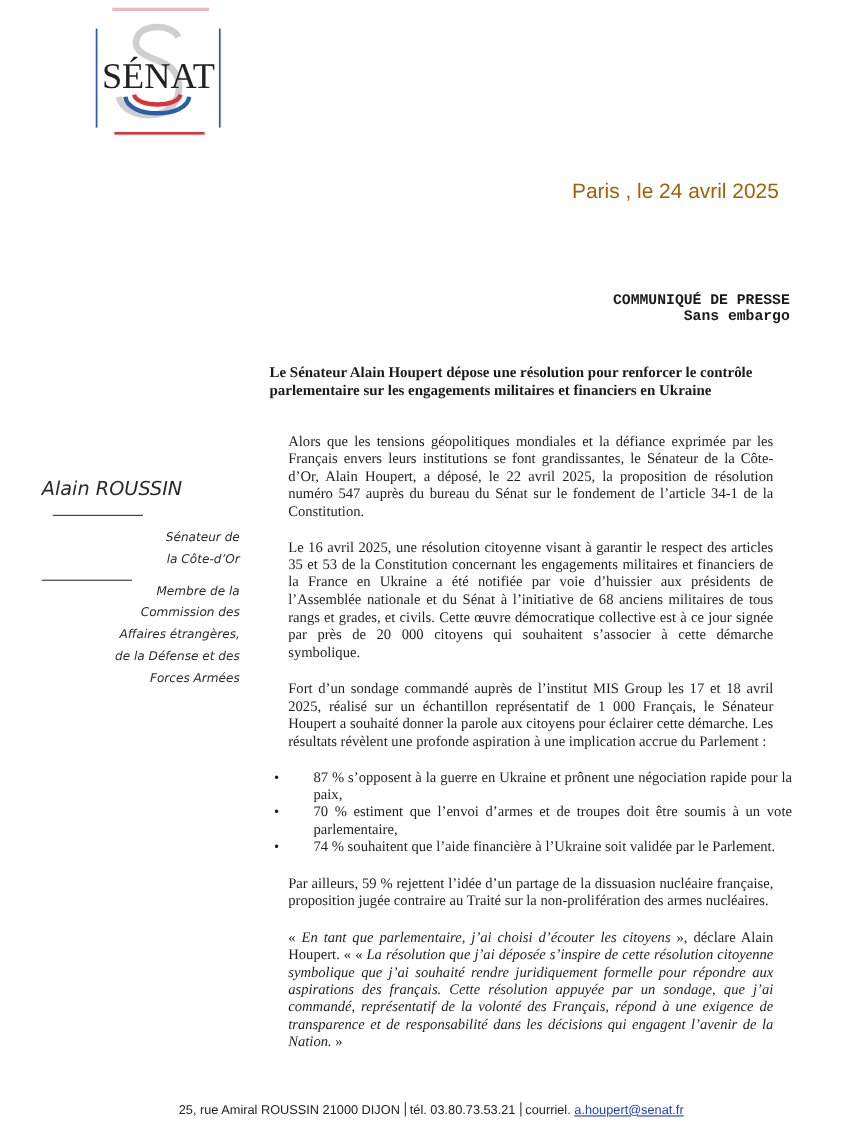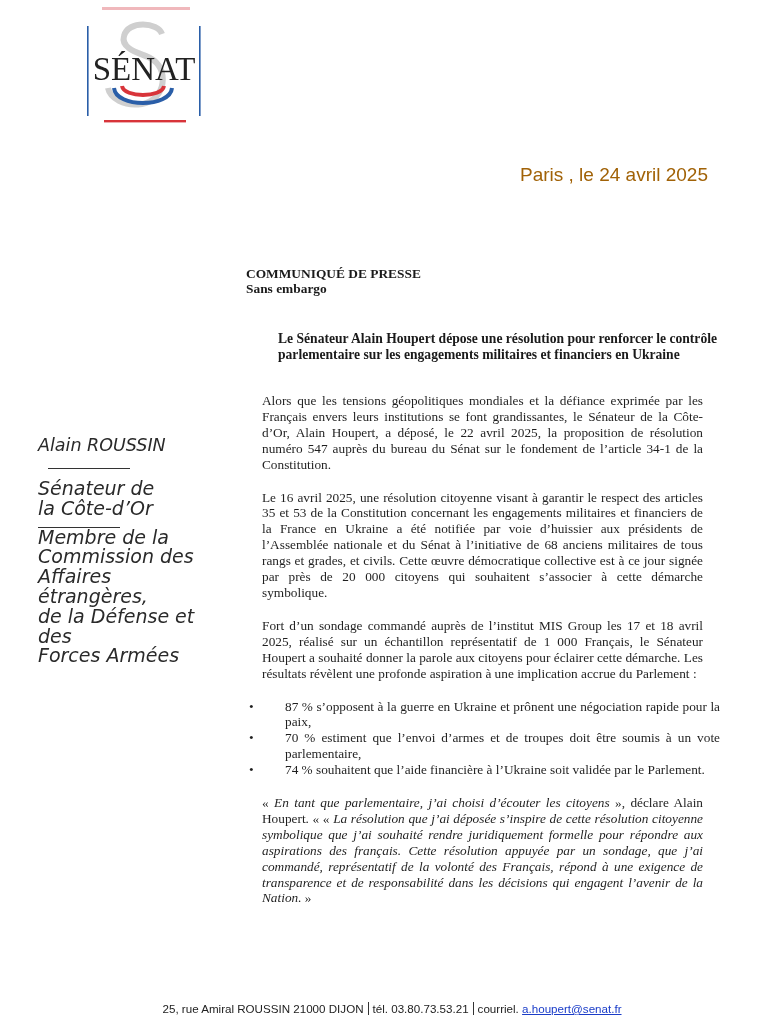--- a/index.html
+++ b/index.html
@@ -3,37 +3,37 @@
   <meta charset="utf-8">
   <style>
     html, body { margin: 0; padding: 0; background: #ffffff; }
     body { width: 784px; height: 1024px; position: relative; overflow: hidden; color: #1a1a1a; }
 
     .logo { position: absolute; left: 84px; top: 4px; width: 120px; height: 122px; }
     .logo svg { width: 100%; height: 100%; display: block; }
 
     .date-line { position: absolute; left: 520px; top: 164px; font-family: Liberation Sans, sans-serif; font-size: 19px; color: #a16207; white-space: nowrap; }
 
-    .heading { position: absolute; left: 246px; width: 472px; top: 266px; text-align: left; font-family: Liberation Serif, serif; font-weight: bold; font-size: 13.4px; line-height: 15px; }
+    .heading { position: absolute; left: 246px; width: 472px; top: 266px; text-align: right; font-family: Liberation Mono, monospace; font-weight: bold; font-size: 13.4px; line-height: 15px; }
 
-    .title { position: absolute; left: 245px; width: 475px; top: 331px; font-family: "Liberation Serif", serif; font-weight: bold; font-size: 13.6px; line-height: 16px; margin-left: 33px; }
+    .title { position: absolute; left: 245px; width: 475px; top: 331px; font-family: "Liberation Serif", serif; font-weight: bold; font-size: 13.6px; line-height: 16px; }
 
     .body { position: absolute; left: 245px; width: 475px; top: 376px; font-family: "Liberation Serif", serif; font-size: 13.3px; line-height: 15.9px; text-align: justify; color: #1f1f1f; }
     .body p { margin: 17px; }
     .body ul { margin: 0; padding: 0; list-style: none; }
     .body li { position: relative; padding-left: 40px; }
     .body li .bullet { position: absolute; left: 4px; top: 0; }
     .body em { font-style: italic; }
 
     .sidebar { position: absolute; left: 38px; top: 434px; width: 180px; font-family: "DejaVu Sans", sans-serif; font-style: italic; color: #2a2a2a; }
     .sidebar .name { font-size: 17.5px; line-height: 22px; }
     .sidebar .rule { border-top: 1px solid #333; height: 0; }
     .sidebar .rule1 { width: 82px; margin: 12px 0 0 10px; }
     .sidebar .rule2 { width: 82px; margin: 8px 0 0 0; }
-    .sidebar .block { font-size: 19px; line-height: 19.8px; }
+    .sidebar .block { font-size: 11px; line-height: 19.8px; text-align: right; }
     .sidebar .role { margin-top: 10px; }
     .sidebar .member { }
 
     .footer { position: absolute; left: 0; width: 784px; top: 1002px; text-align: center; font-family: "Liberation Sans", sans-serif; font-size: 11.6px; color: #222; white-space: nowrap; }
     .footer .sep { display: inline-block; width: 1px; height: 13px; background: #333; vertical-align: -2px; margin: 0 4px; }
     .footer a { color: #1a3cc8; text-decoration: underline; margin-top: 36px; }
   </style>
 </head>
 <body>
 
@@ -87,18 +87,19 @@
     </li>
     <li>
       <span class="bullet">•</span>
       <span>70 % estiment que l’envoi d’armes et de troupes doit être soumis à un vote parlementaire,</span>
     </li>
     <li>
       <span class="bullet">•</span>
       <span>74 % souhaitent que l’aide financière à l’Ukraine soit validée par le Parlement.</span>
     </li>
   </ul>
+  <p>Par ailleurs, 59 % rejettent l’idée d’un partage de la dissuasion nucléaire française, proposition jugée contraire au Traité sur la non-prolifération des armes nucléaires.</p>
   <p><span>« </span><em>En tant que parlementaire, j’ai choisi d’écouter les citoyens</em><span> », déclare Alain Houpert. « « </span><em>La résolution que j’ai déposée s’inspire de cette résolution citoyenne symbolique que j’ai souhaité rendre juridiquement formelle pour répondre aux aspirations des français. Cette résolution appuyée par un sondage, que j’ai commandé, représentatif de la volonté des Français, répond à une exigence de transparence et de responsabilité dans les décisions qui engagent l’avenir de la Nation.</em><span> »</span></p>
 </div>
 
 <div class="footer">
   <span>25, rue Amiral ROUSSIN 21000 DIJON</span><span class="sep"></span><span>tél. 03.80.73.53.21</span><span class="sep"></span><span>courriel.</span> <a>a.houpert@senat.fr</a>
 </div>
 
 </body></html>

